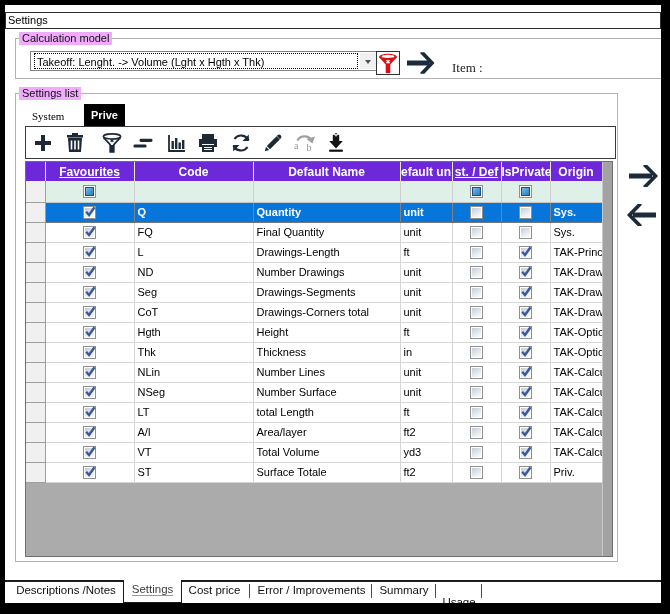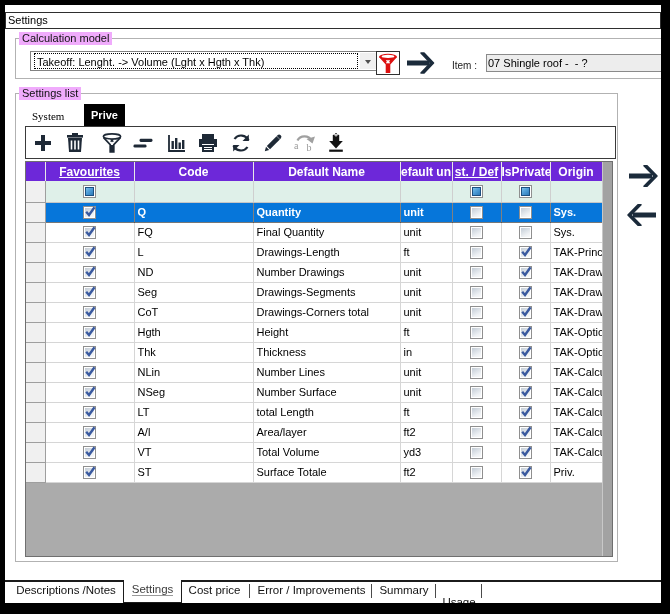--- a/index.html
+++ b/index.html
@@ -9,21 +9,21 @@
 #title { left:0; top:7px; width:656px; height:17px; border:1px solid #2e2e2e; font-size:11px; color:#000; line-height:15px; padding-left:2px; }
 .grp { border:1px solid #b2b2b2; }
 .grplabel { position:absolute; top:-7px; left:3px; background:#f0abfc; padding:0 3px; font-size:11px; color:#111; line-height:13px; }
 #grp1 { left:10px; top:33px; width:660px; height:41px; }
 #grp2 { left:10px; top:88px; width:603px; height:469px; }
 #combo { left:17px; top:46px; width:348px; height:20px; border:1px solid #828282; background:#fff;margin-left:8px; }
 #combo .txt { position:absolute; left:3px; top:1px; right:19px; bottom:1px; border:1px dotted #000; font-size:11px; line-height:16px; padding-left:2px; white-space:nowrap; overflow:hidden; }
 #combo .btn { position:absolute; right:1px; top:1px; width:16px; height:16px; background:#f0f0f0; }
 #combo .btn:after { content:""; position:absolute; left:4.5px; top:6.5px; border:3.5px solid transparent; border-top:4.5px solid #4f4f4f; }
 #fbtn { left:371px; top:46px; width:24px; height:24px; border:1px solid #303030; background:#fff; }
-#itemlbl { left:447px; top:55px; font-family:Liberation Sans, sans-serif; font-size:10px; color:#1c1c1c; }
+#itemlbl { left:447px; top:55px; font-family:Liberation Serif, serif; font-size:13px; color:#1c1c1c; }
 #itembox { left:481px; top:49px; width:180px; height:18px; background:#ededed; border:1px solid #8a8a8a; font-size:11px; line-height:16px; padding-left:1px; }
 #tabsys { left:27px; top:99px; width:50px; height:24px; font-size:11px; color:#000; text-align:left; line-height:24px;font-family:Liberation Serif, serif; }
 #tabpriv { left:79px; top:99px; width:41px; height:23px; background:#000; color:#fff; font-weight:bold; font-size:11px; text-align:center; line-height:23px; }
 #toolbar { left:20px; top:121px; width:591px; height:33px; border:1px solid #3a3a3a; background:#fff; }
 #toolbar svg { position:absolute; top:5px; }
 #grid { left:20px; top:156px; width:588px; height:396px; border:1px solid #6f6f6f; background:#ababab; }
 #scrollv { position:absolute; left:576px; top:0; width:10px; height:394px; background:#a2a2a2; border-left:1px solid #c8c8c8; }
 table { border-collapse:collapse; table-layout:fixed; width:576px; font-size:11px; }
 td,th { padding:0; overflow:hidden; white-space:nowrap; }
 tr.hdr { height:19px; background:#6d28d9; }
@@ -67,21 +67,20 @@
         <ellipse cx="11" cy="4.7" rx="9" ry="2.9" fill="#dd1111"></ellipse>
         <ellipse cx="11" cy="4.4" rx="6.4" ry="1.7" fill="#fff"></ellipse>
         <path d="M9.5 8.2 L12.5 11.2 M12.5 8.2 L9.5 11.2" stroke="#fff" stroke-width="1.5"></path>
       </svg>
   </div>
   <svg class="abs" style="left:400px;top:45px;" width="34" height="26" viewBox="0 0 34 26">
       <path d="M2 13 L24 13" stroke="#1b2b3b" stroke-width="5" fill="none"></path>
       <path d="M16 3 L19 3 L28.5 13 L19 23 L16 23 L25.5 13 Z" fill="#1b2b3b" stroke="#1b2b3b" stroke-width="1.6" stroke-linejoin="round"></path>
     </svg>
   <div id="itemlbl" class="abs">Item :</div>
-  <div id="itembox" class="abs">07 Shingle roof -&nbsp; - ?</div>
 
   <div id="grp2" class="abs grp">
       <span class="grplabel">Settings list</span>
     </div>
   <div id="tabsys" class="abs">System</div>
   <div id="tabpriv" class="abs">Prive</div>
 
   <div id="toolbar" class="abs">
     <svg style="left:6px" width="22" height="22" viewBox="0 0 22 22">
         <path d="M11 3 L11 19 M3 11 L19 11" stroke="#1e2936" stroke-width="4"></path>

